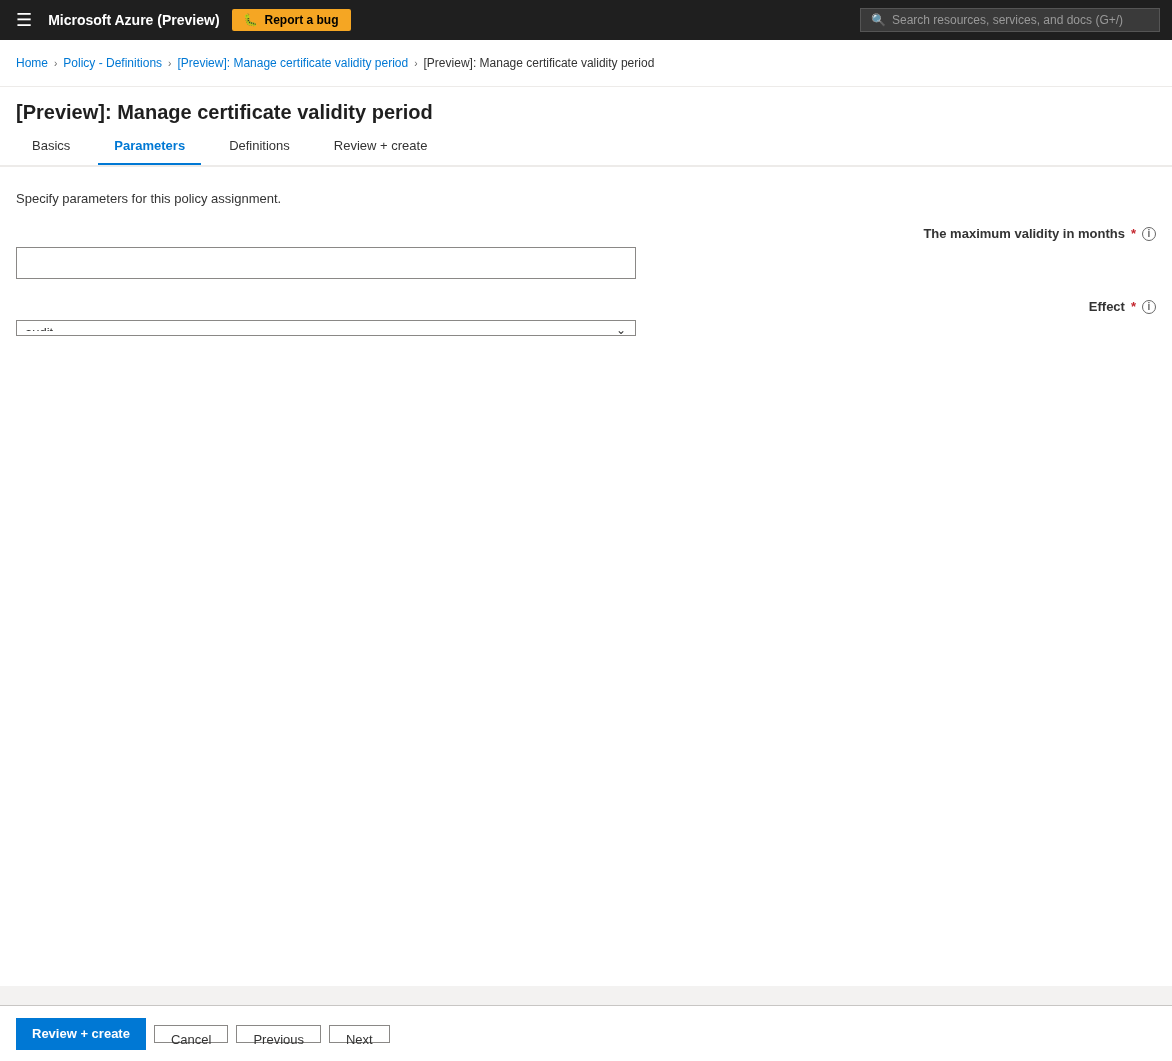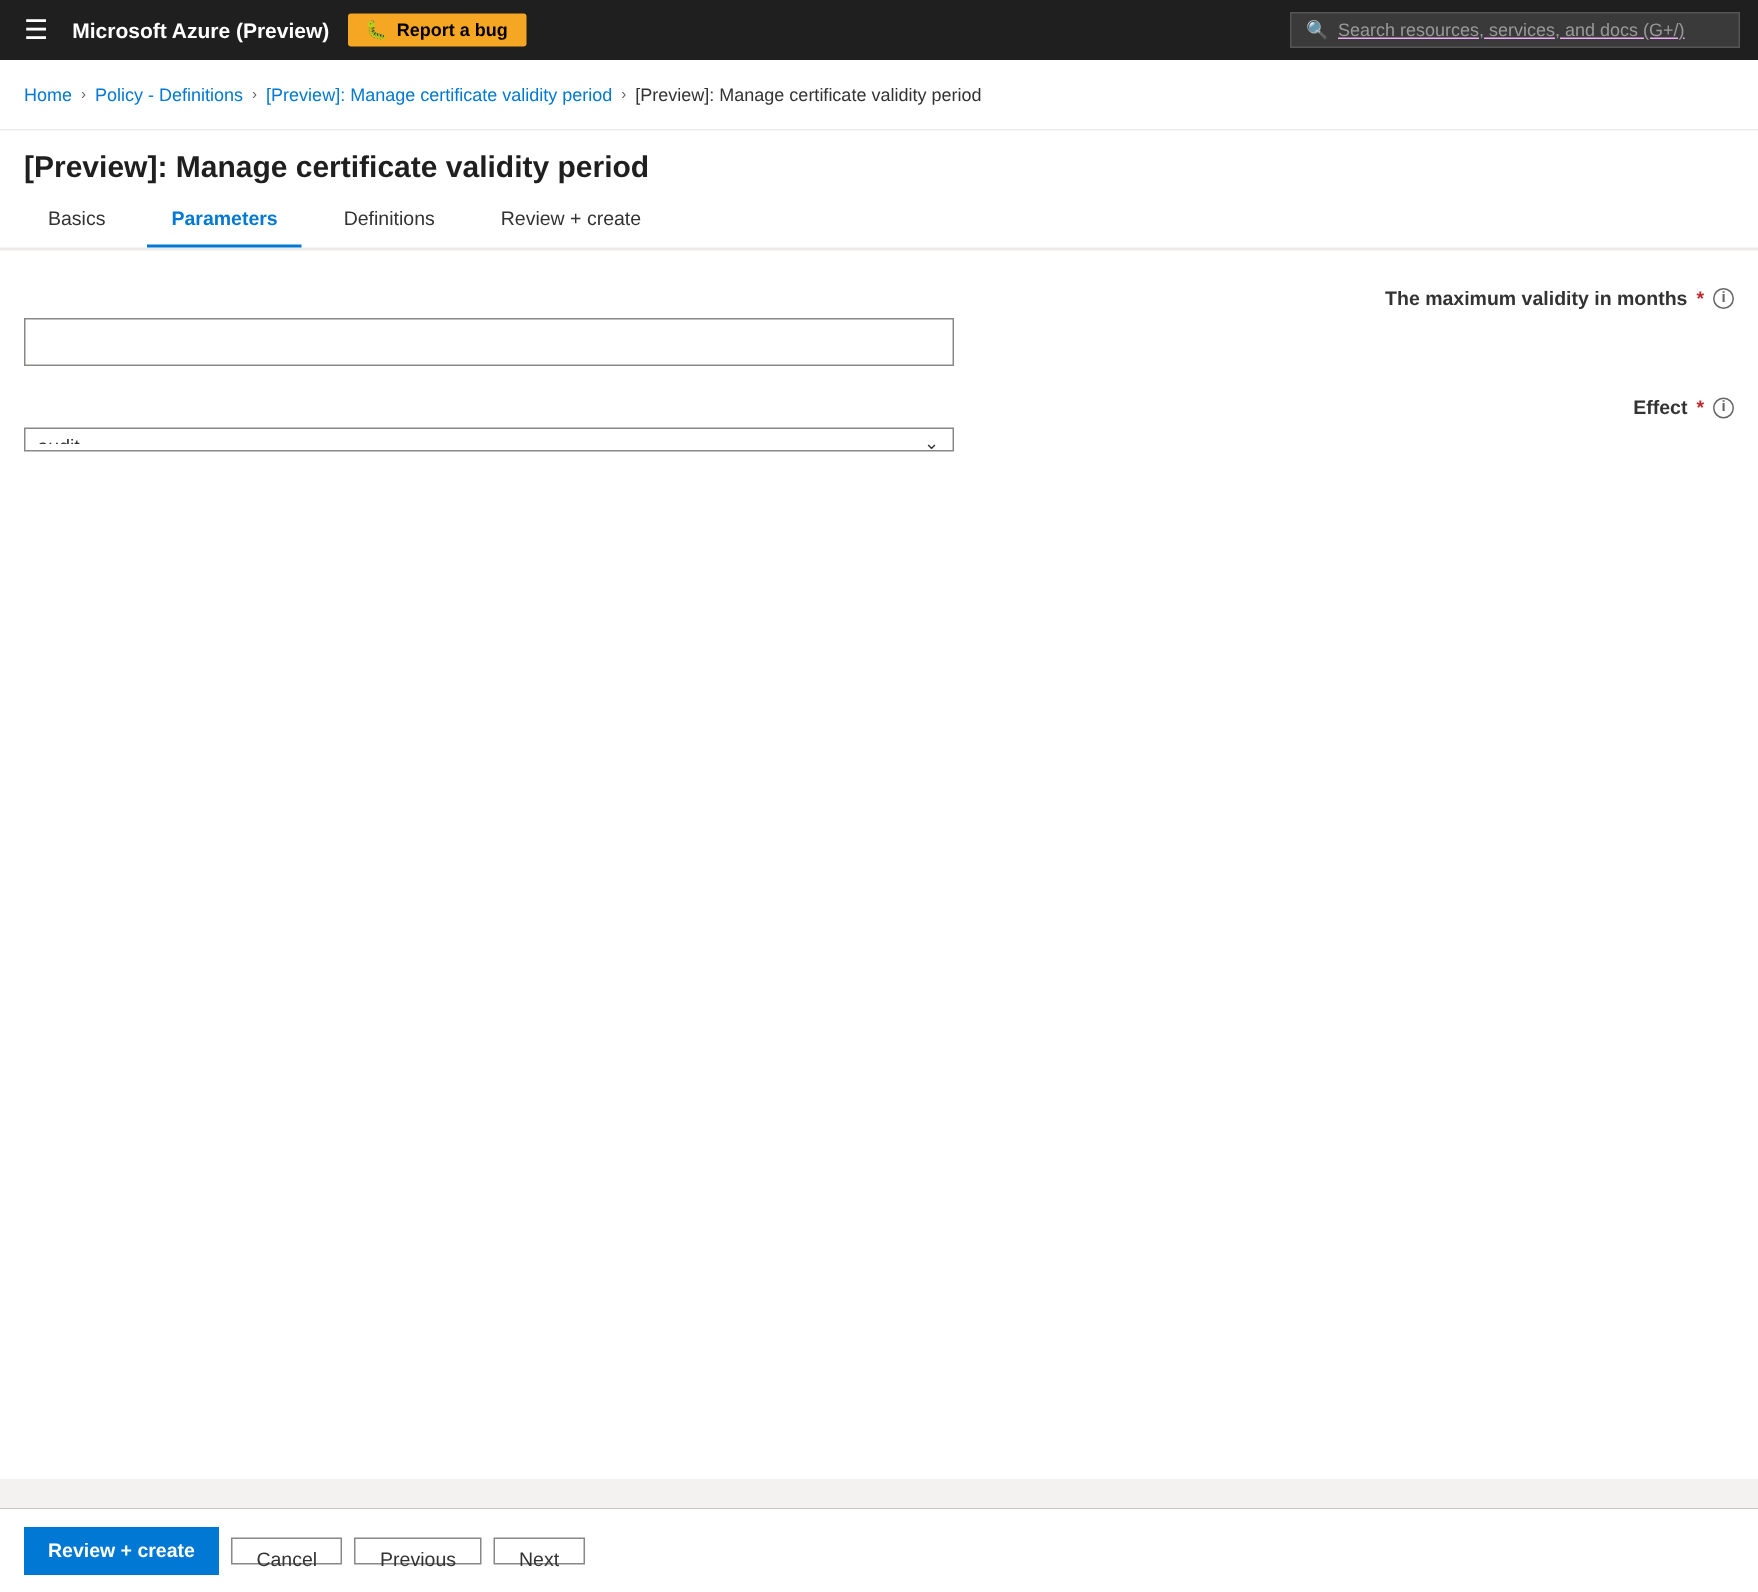--- a/index.html
+++ b/index.html
@@ -52,21 +52,20 @@
       align-items: center;
       gap: 6px;
     }
     .topbar-search input {
       background: transparent;
       border: none;
       color: #f0abfc;
       font-size: 12px;
       width: 100%;
       outline: none;
-      text-decoration: underline;
     }
     .topbar-search input::placeholder { color: #999; }
 
     
     .breadcrumb {
       background: #fff;
       padding: 16px 16px;
       display: flex;
       align-items: center;
       gap: 6px;
@@ -261,20 +260,21 @@
 
   <div class="tabs">
     <div class="tab">Basics</div>
     <div class="tab active">Parameters</div>
     <div class="tab">Definitions</div>
     <div class="tab">Review + create</div>
   </div>
 </div>
 
 <div class="main-content">
+  <div class="content-description">Specify parameters for this policy assignment.</div>
 
   <div class="form-group">
     <div class="form-label">
       <span>The maximum validity in months</span>
       <span class="required">*</span>
       <span class="info-icon" title="Information">i</span>
     </div>
     <input type="text" class="form-input" value="" style="">
   </div>
 

